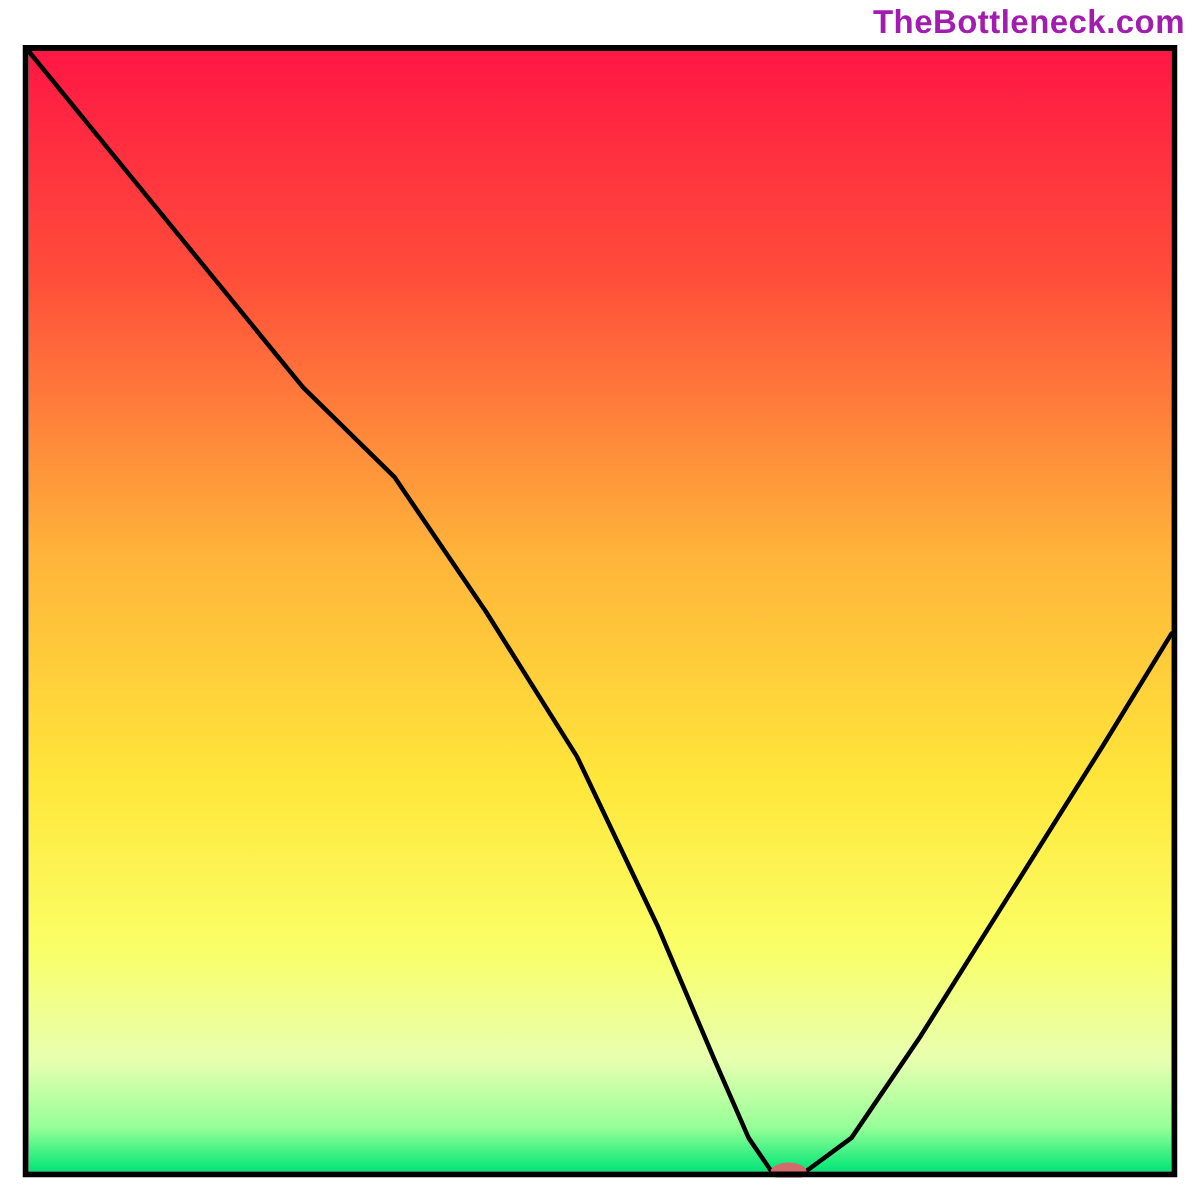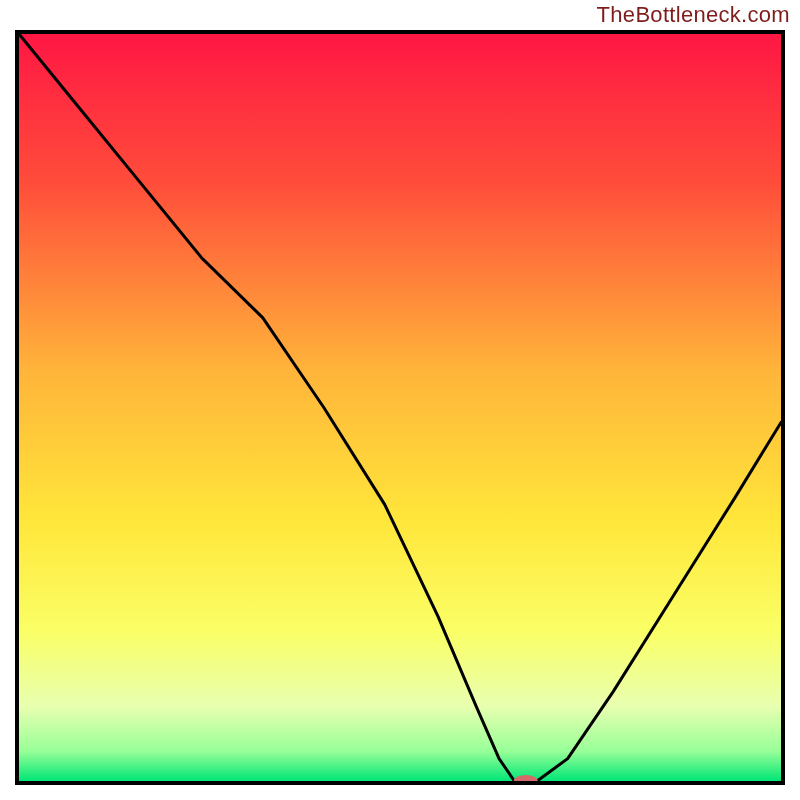--- a/index.html
+++ b/index.html
@@ -13,22 +13,22 @@
   .container {
     position: relative;
     width: 800px;
     height: 800px;
   }
   .watermark {
     position: absolute;
     top: 2px;
     right: 10px;
     font-size: 22px;
-    font-weight: normal;
-    color: #7f1d1d;
+    font-weight: bold;
+    color: #a21caf;
     letter-spacing: 0.3px;
   }
   .plot-frame {
     position: absolute;
     left: 15px;
     top: 30px;
     width: 770px;
     height: 755px;
     box-sizing: border-box;
   }

